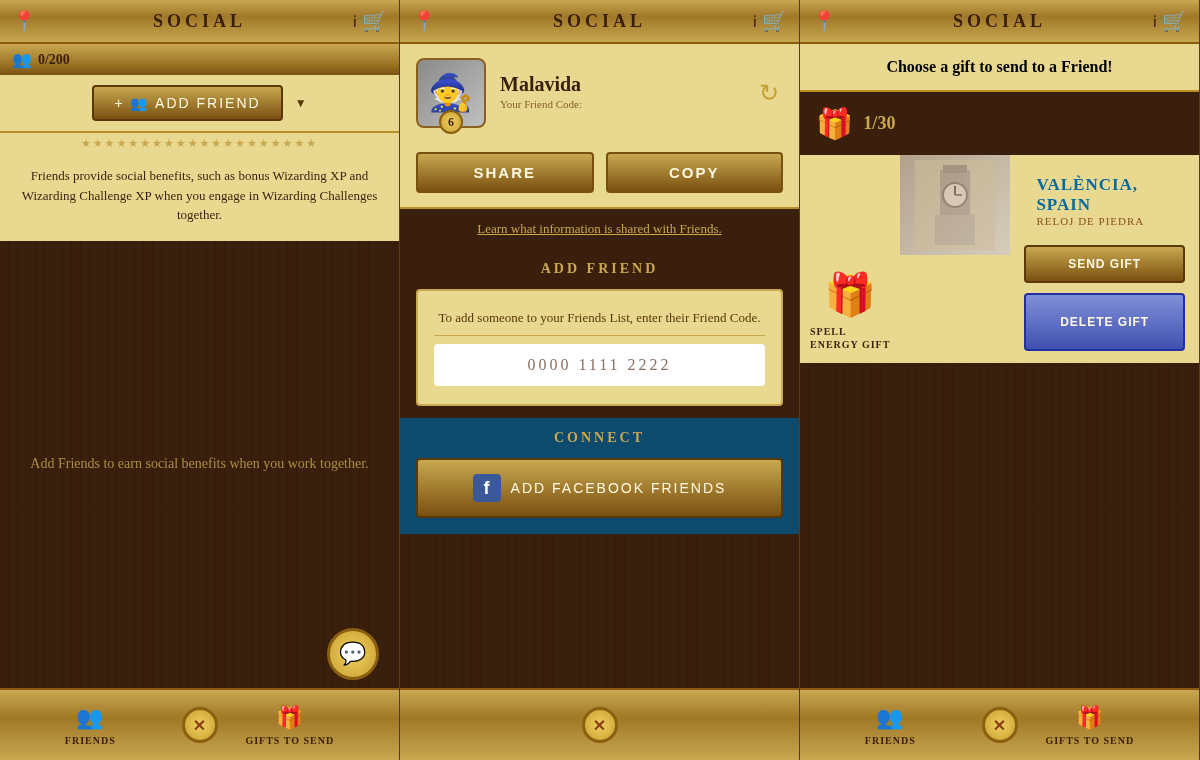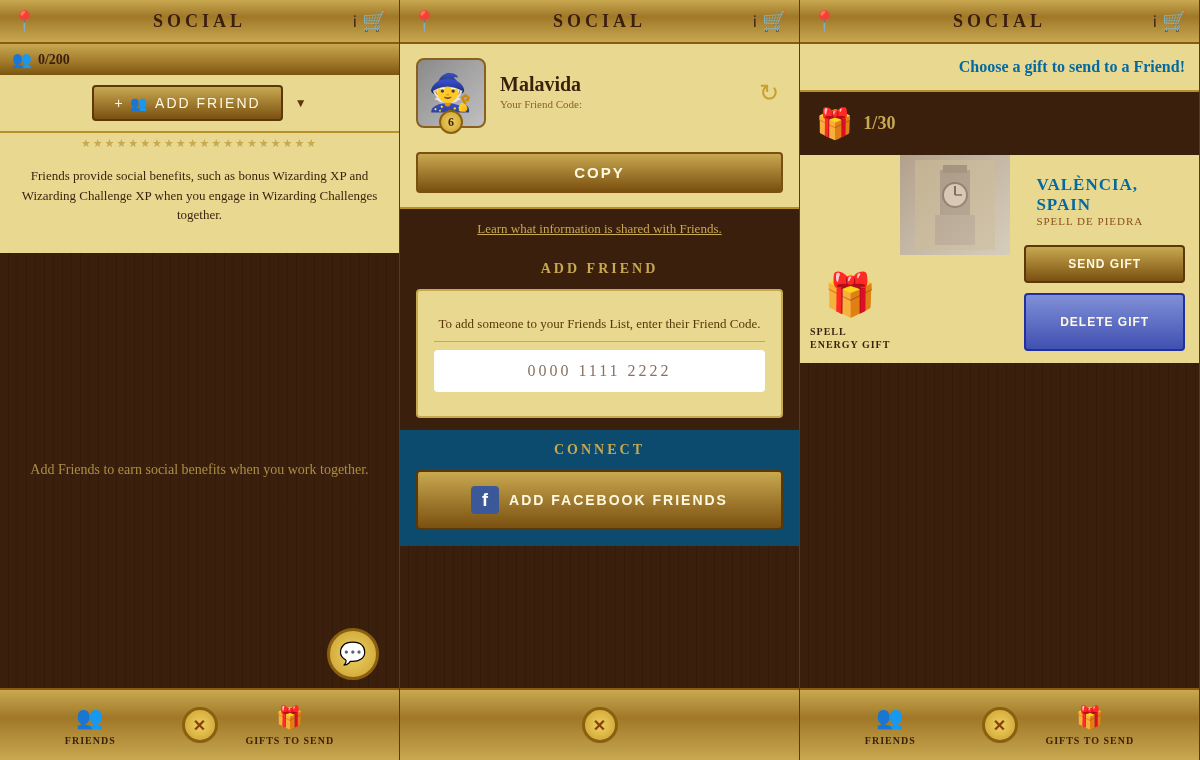--- a/index.html
+++ b/index.html
@@ -119,21 +119,21 @@
       text-align: center;
       padding: 4px;
       color: #c8a850;
       font-size: 11px;
       letter-spacing: 2px;
     }
 
     
     .info-text-area {
       background: #e8d890;
-      padding: 12px 20px 28px;
+      padding: 12px 20px 16px;
       text-align: center;
       color: #3a1f0d;
       font-size: 13px;
       line-height: 1.5;
       flex-shrink: 0;
     }
 
     
     .dark-content {
       flex: 1;
@@ -333,21 +333,21 @@
       color: #c8a850;
       font-size: 14px;
       font-weight: bold;
       letter-spacing: 3px;
       margin-bottom: 12px;
     }
     .friend-code-input-box {
       background: #e8d890;
       border: 2px solid #c8a850;
       border-radius: 4px;
-      padding: 24px 16px;
+      padding: 18px 16px;
     }
     .input-description {
       color: #5a3808;
       font-size: 13px;
       text-align: center;
       margin-bottom: 8px;
       line-height: 1.4;
     }
     .input-divider {
       border: none;
@@ -394,31 +394,31 @@
       display: flex;
       align-items: center;
       justify-content: center;
       color: white;
       font-size: 18px;
       font-weight: bold;
     }
     .facebook-btn-text {
       color: #fff8e0;
       font-size: 14px;
-      font-weight: bold;
+      font-weight: normal;
       letter-spacing: 2px;
     }
 
     
     .choose-gift-header {
       background: #e8d890;
-      text-align: right;
+      text-align: center;
       padding: 14px;
       font-size: 16px;
-      color: #0369a1;
+      color: #000000;
       font-weight: bold;
       flex-shrink: 0;
       border-bottom: 2px solid #b8902a;
     }
 
     .gift-counter {
       background: #3a1f0d;
       padding: 14px 16px;
       display: flex;
       align-items: center;
@@ -597,20 +597,23 @@
       <div class="avatar-level">6</div>
     </div>
     <div class="profile-info">
       <div class="profile-name">Malavida</div>
       <div class="friend-code-label">Your Friend Code:</div>
     </div>
     <span class="refresh-btn">↻</span>
   </div>
 
   <div class="action-buttons">
+    <button class="action-btn">
+      <span>SHARE</span>
+    </button>
     <button class="action-btn">
       <span>COPY</span>
     </button>
   </div>
 
   <div class="learn-link">
     <span>Learn what information is shared with Friends.</span>
   </div>
 
   <div class="add-friend-section">
@@ -683,21 +686,21 @@
             <circle cx="40" cy="35" r="12" fill="#e0d0c0" stroke="#706050" stroke-width="2"></circle>
             <line x1="40" y1="35" x2="40" y2="26" stroke="#504030" stroke-width="2"></line>
             <line x1="40" y1="35" x2="47" y2="35" stroke="#504030" stroke-width="1.5"></line>
             <rect x="28" y="5" width="24" height="8" fill="#908070"></rect>
           </svg>
         </div>
 
         <div class="gift-buttons">
           <div class="gift-location-info">
             <div class="gift-location-name">VALÈNCIA, SPAIN</div>
-            <div class="gift-location-sub">SPELL DE PIEDRA</div>
+            <div class="gift-location-sub">RELOJ DE PIEDRA</div>
           </div>
           <button class="send-gift-btn">
             <span>SEND GIFT</span>
           </button>
           <button class="delete-gift-btn">
             <span>DELETE GIFT</span>
           </button>
         </div>
       </div>
     </div>

